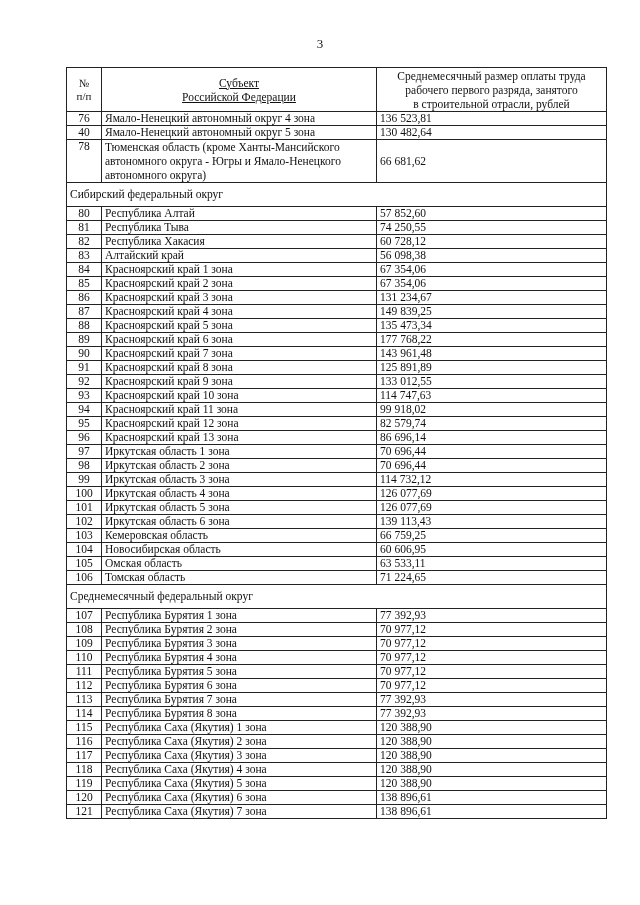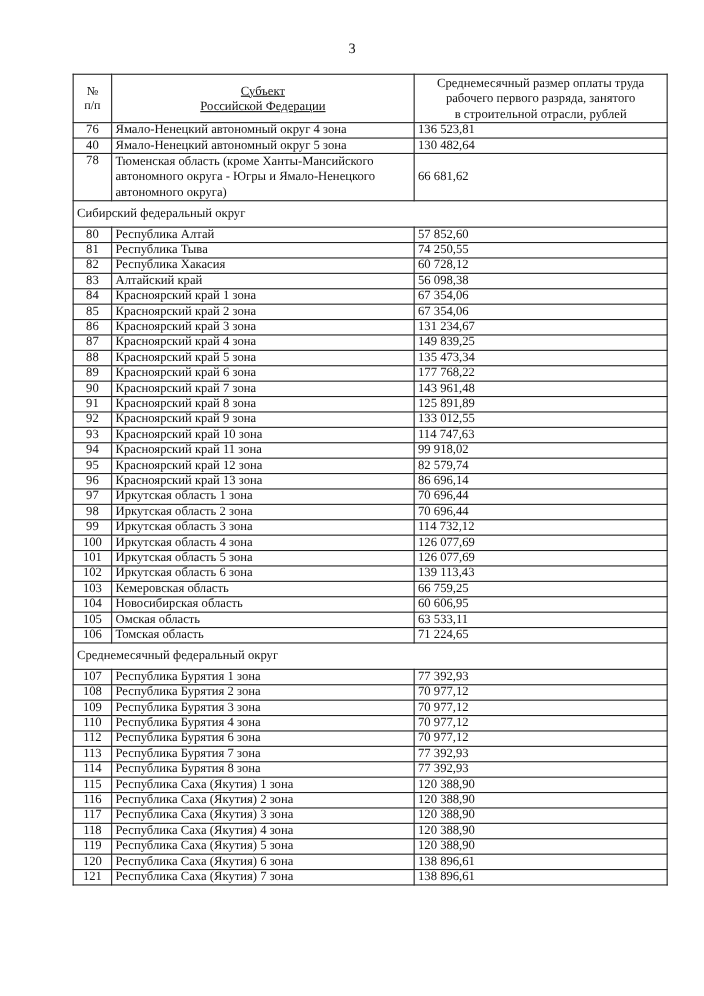--- a/index.html
+++ b/index.html
@@ -261,20 +261,25 @@
         <td class="num">109</td>
         <td class="subj">Республика Бурятия 3 зона</td>
         <td class="val">70 977,12</td>
       </tr>
       <tr class="data-row">
         <td class="num">110</td>
         <td class="subj">Республика Бурятия 4 зона</td>
         <td class="val">70 977,12</td>
       </tr>
       <tr class="data-row">
+        <td class="num">111</td>
+        <td class="subj">Республика Бурятия 5 зона</td>
+        <td class="val">70 977,12</td>
+      </tr>
+      <tr class="data-row">
         <td class="num">112</td>
         <td class="subj">Республика Бурятия 6 зона</td>
         <td class="val">70 977,12</td>
       </tr>
       <tr class="data-row">
         <td class="num">113</td>
         <td class="subj">Республика Бурятия 7 зона</td>
         <td class="val">77 392,93</td>
       </tr>
       <tr class="data-row">

